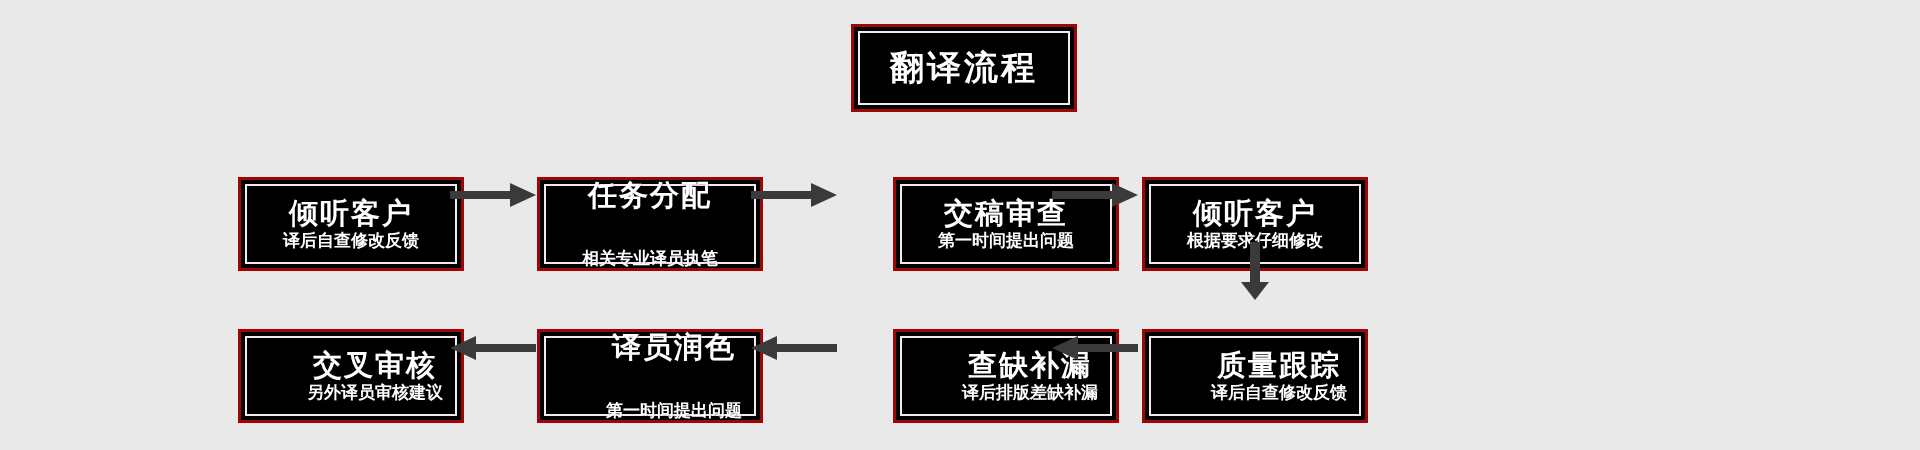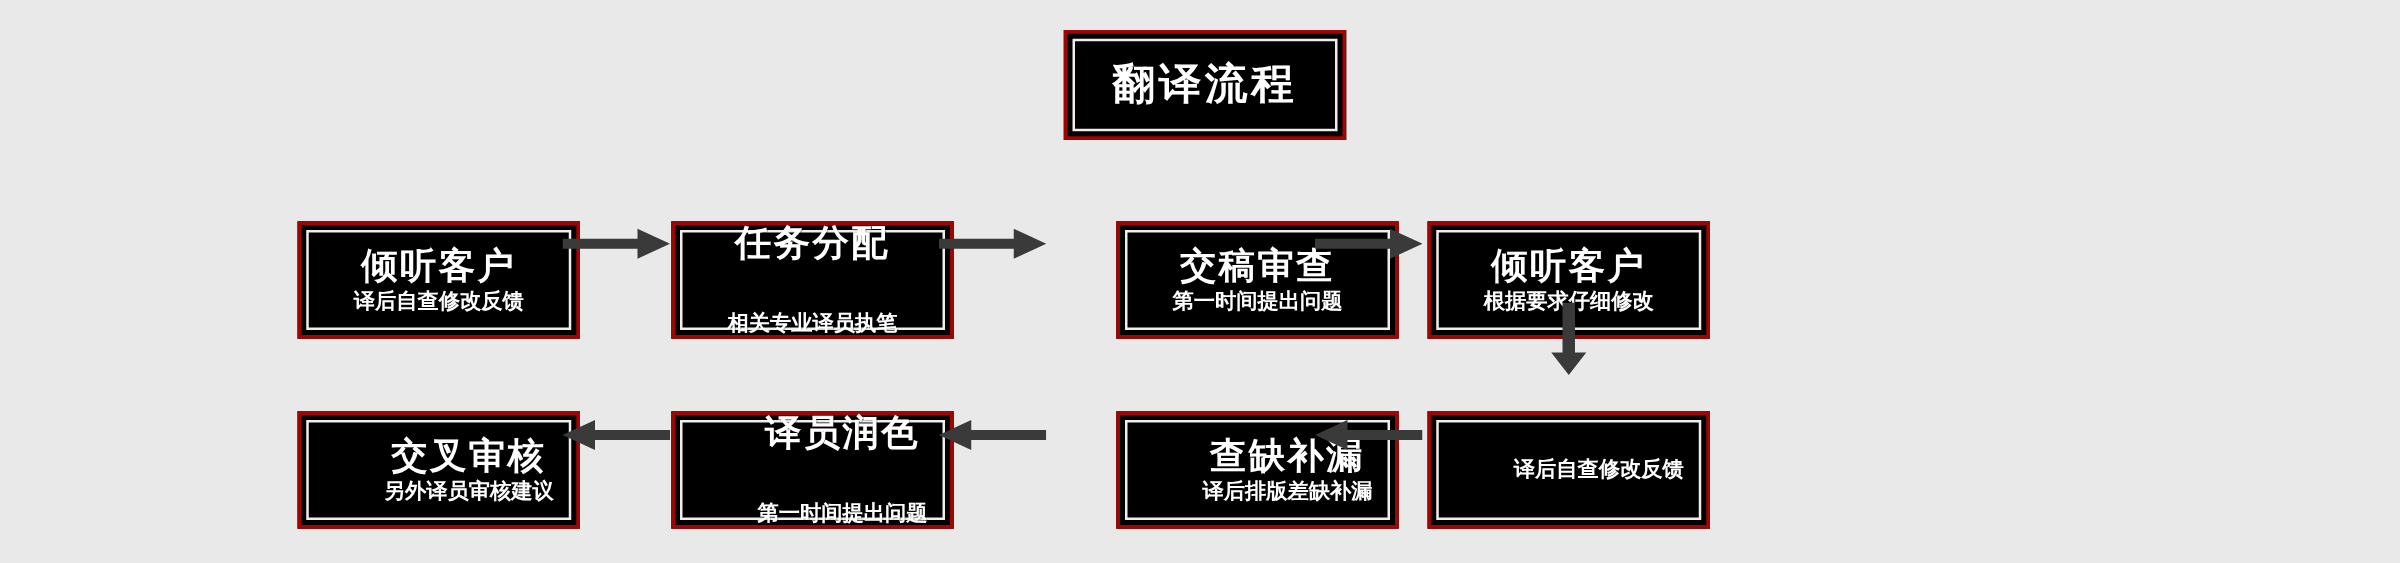--- a/index.html
+++ b/index.html
@@ -164,20 +164,21 @@
   </div>
 
   <div class="node step row2 col3">
     <span class="inner-rule"></span>
     <span class="node-title">查缺补漏</span>
     <span class="node-sub">译后排版差缺补漏</span>
   </div>
 
   <div class="node step row2 col4">
     <span class="inner-rule"></span>
+    <span class="node-title">质量跟踪</span>
     <span class="node-sub">译后自查修改反馈</span>
   </div>
 
   <div class="arrow h-right ar1">
     <svg width="86" height="30" viewBox="0 0 86 30" aria-hidden="true">
       <path d="M0,11 L60,11 L60,3 L86,15 L60,27 L60,19 L0,19 Z" fill="#3a3a3a"></path>
     </svg>
   </div>
   <div class="arrow h-right ar2">
     <svg width="86" height="30" viewBox="0 0 86 30" aria-hidden="true">

